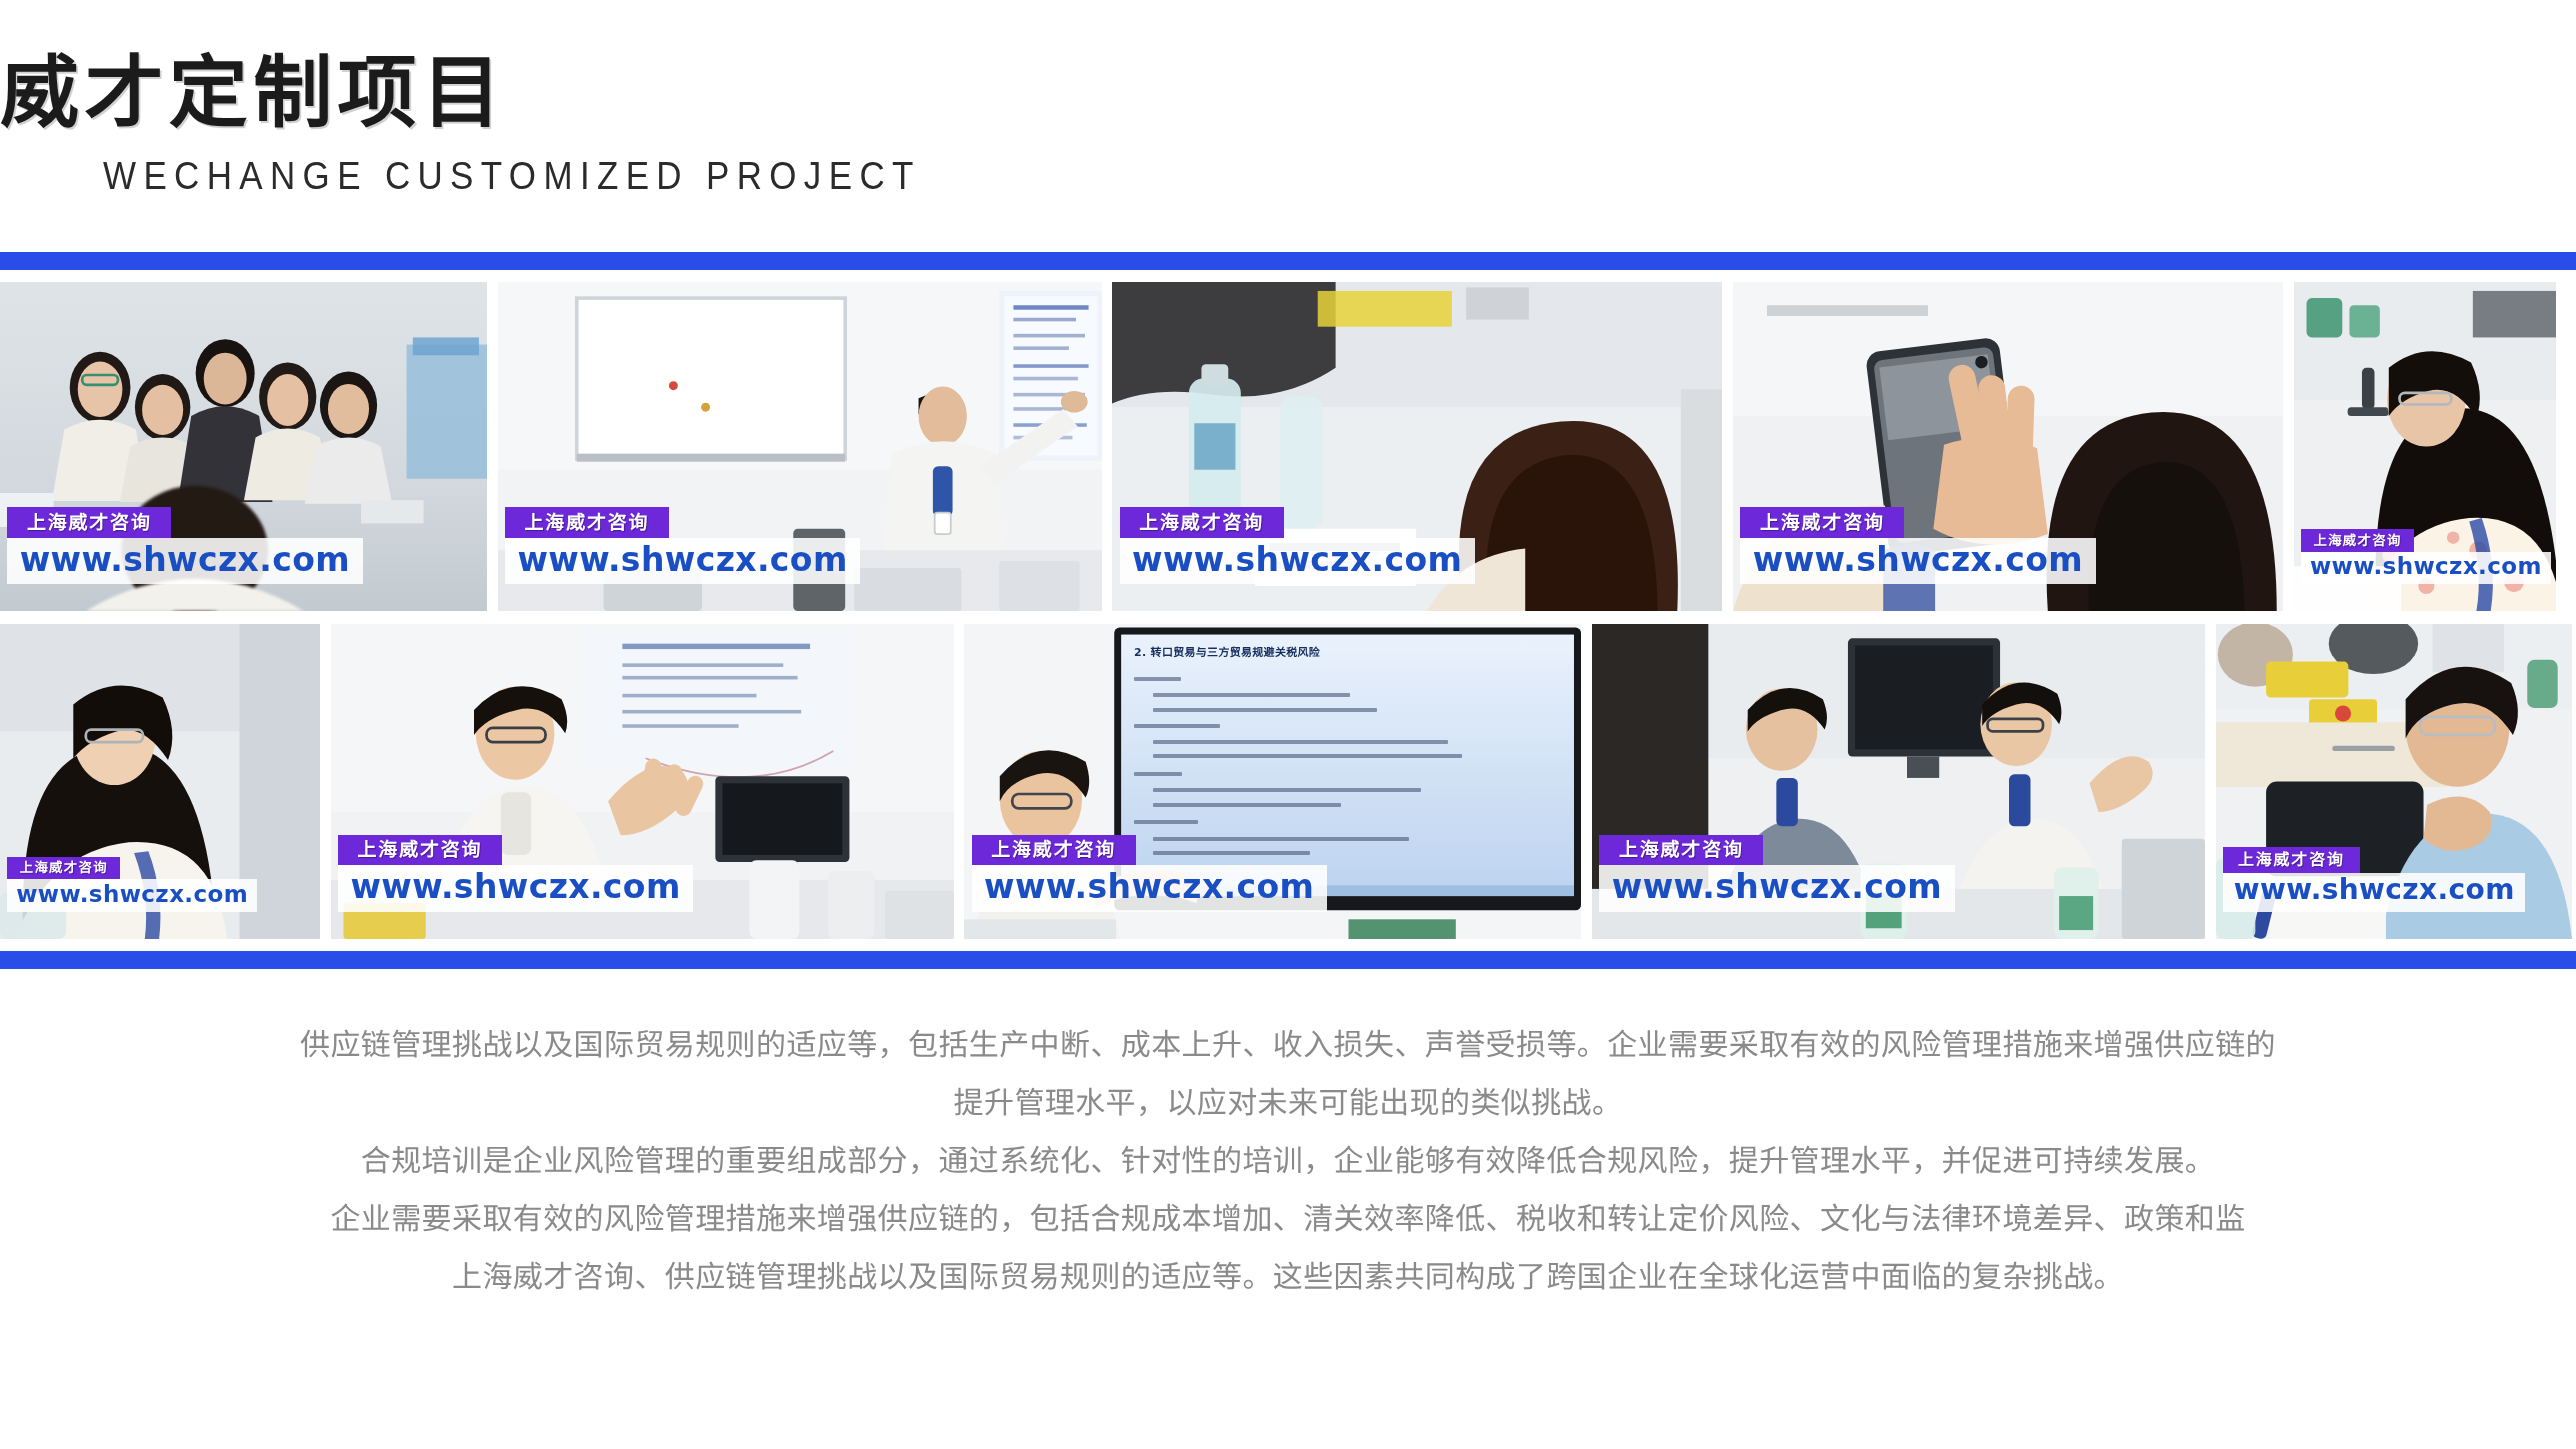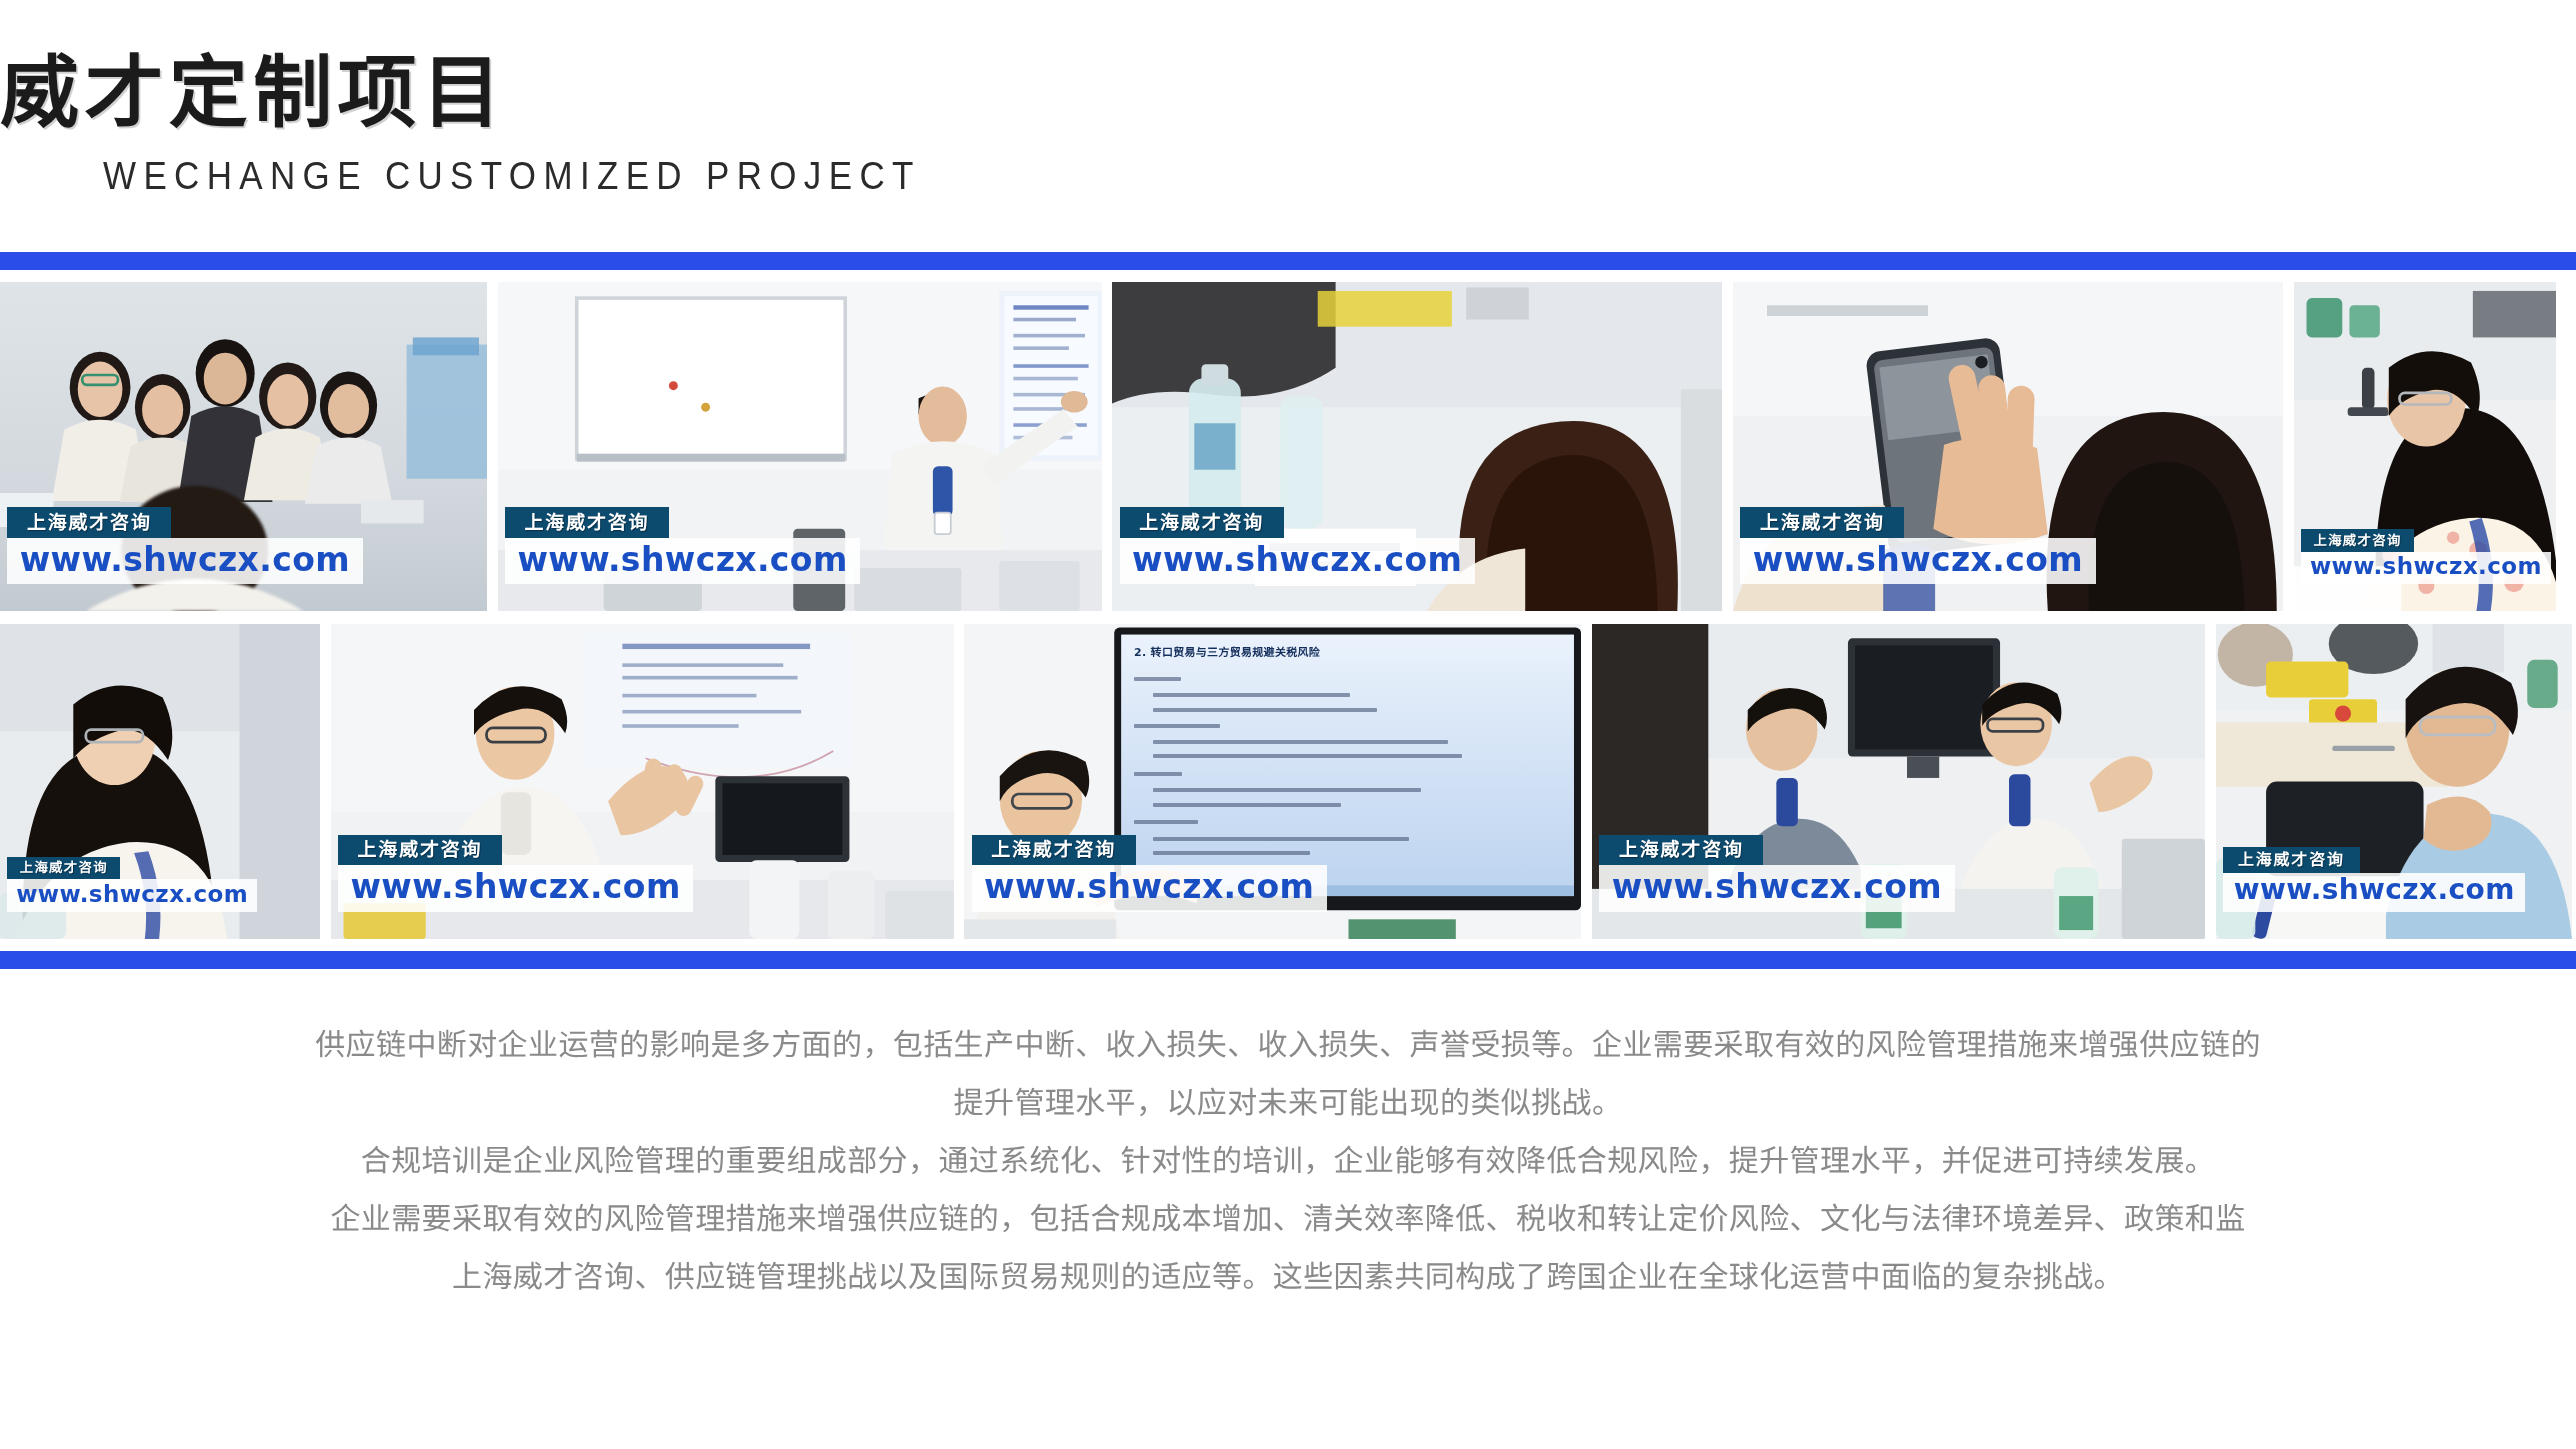--- a/index.html
+++ b/index.html
@@ -88,21 +88,21 @@
   
   .watermark {
     position: absolute;
     left: 7.2px;
     bottom: 27px;
     z-index: 4;
     pointer-events: none;
   }
   .wm-badge {
     display: inline-block;
-    background: #0c4a6e;
+    background: #6d28d9;
     color: #ffffff;
     font-family: "DejaVu Sans", "Liberation Sans", sans-serif;
     font-weight: 700;
     font-size: 19px;
     letter-spacing: 1.8px;
     padding: 4.5px 19.7px 4.5px 19.7px;
     line-height: 1.15;
     text-shadow: 0.9px 0.9px 0.9px rgba(0,0,0,0.35);
   }
   .wm-url {
@@ -540,19 +540,19 @@
         <span class="wm-badge">上海威才咨询</span>
         <span class="wm-url">www.shwczx.com</span>
       </div>
     </div>
   </div>
 </div>
 
 <div class="rule rule-bottom"></div>
 
 <div class="body-text">
-  <p>供应链中断对企业运营的影响是多方面的，包括生产中断、收入损失、收入损失、声誉受损等。企业需要采取有效的风险管理措施来增强供应链的</p>
+  <p>供应链管理挑战以及国际贸易规则的适应等，包括生产中断、成本上升、收入损失、声誉受损等。企业需要采取有效的风险管理措施来增强供应链的</p>
   <p>提升管理水平，以应对未来可能出现的类似挑战。</p>
   <p>合规培训是企业风险管理的重要组成部分，通过系统化、针对性的培训，企业能够有效降低合规风险，提升管理水平，并促进可持续发展。</p>
   <p>企业需要采取有效的风险管理措施来增强供应链的，包括合规成本增加、清关效率降低、税收和转让定价风险、文化与法律环境差异、政策和监</p>
   <p>上海威才咨询、供应链管理挑战以及国际贸易规则的适应等。这些因素共同构成了跨国企业在全球化运营中面临的复杂挑战。</p>
 </div>
 
 
 </body></html>

